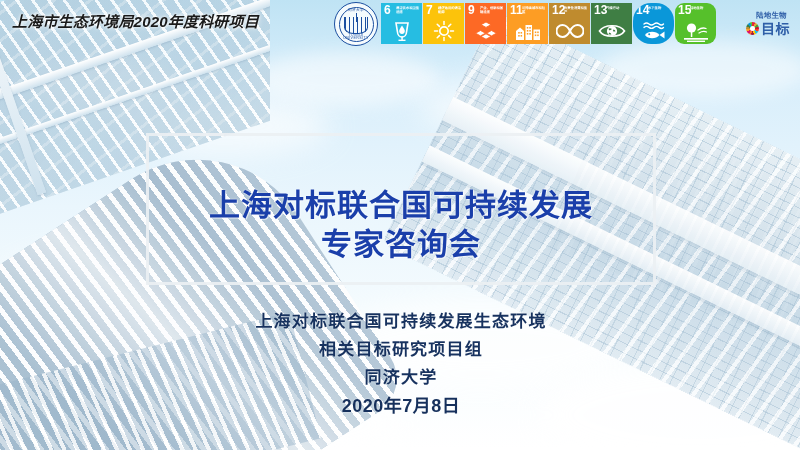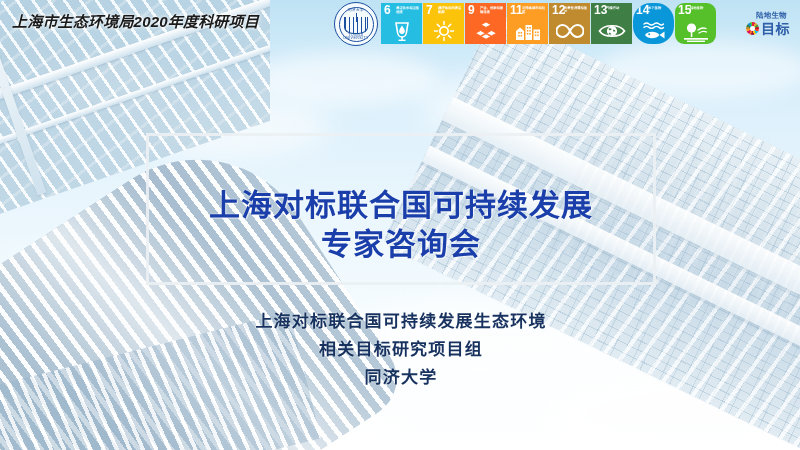--- a/index.html
+++ b/index.html
@@ -609,15 +609,16 @@
 
   <div class="title-block">
     <div class="title-line">上海对标联合国可持续发展</div>
     <div class="title-line">专家咨询会</div>
   </div>
 
   <div class="subtitle-block">
     <div class="sub-line">上海对标联合国可持续发展生态环境</div>
     <div class="sub-line">相关目标研究项目组</div>
     <div class="sub-line">同济大学</div>
+    <div class="sub-line date">2020年7月8日</div>
   </div>
 
 </div>
 
 </body></html>

